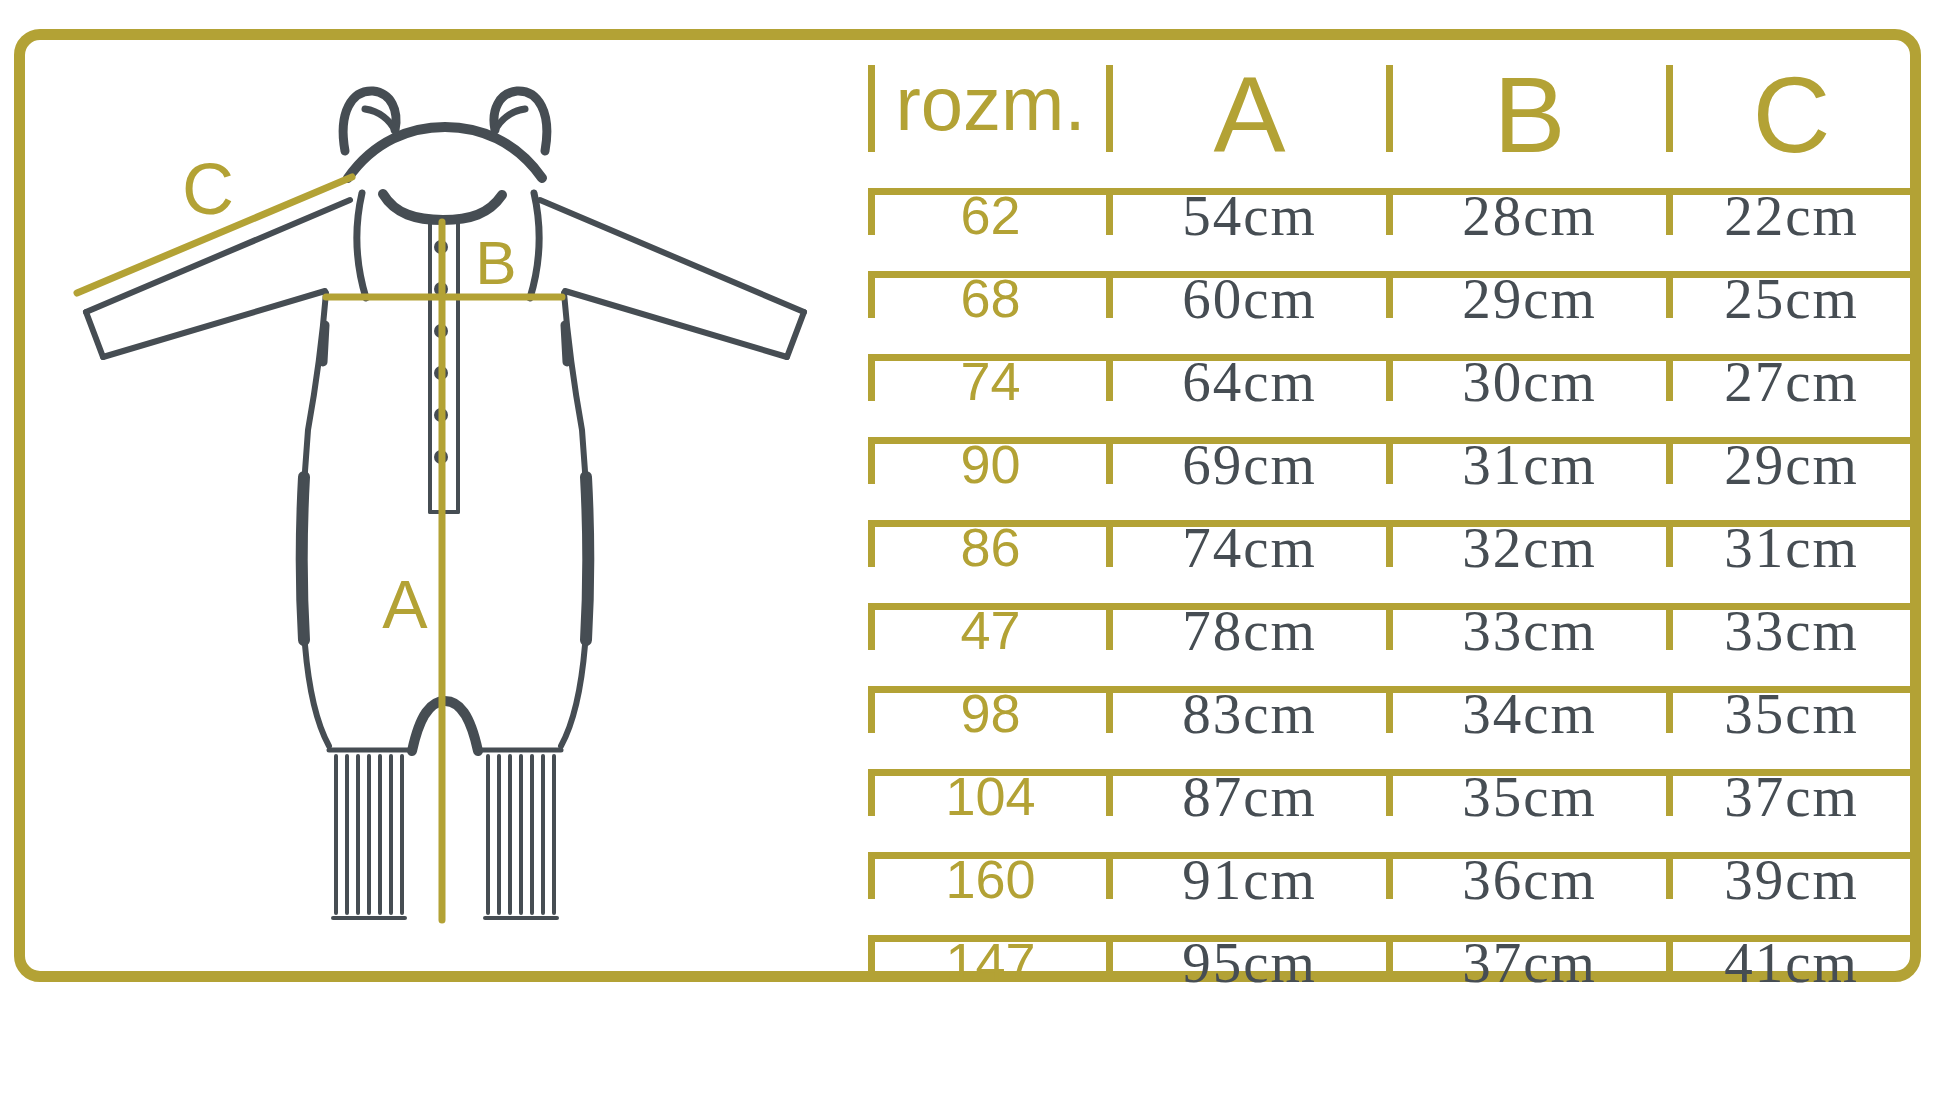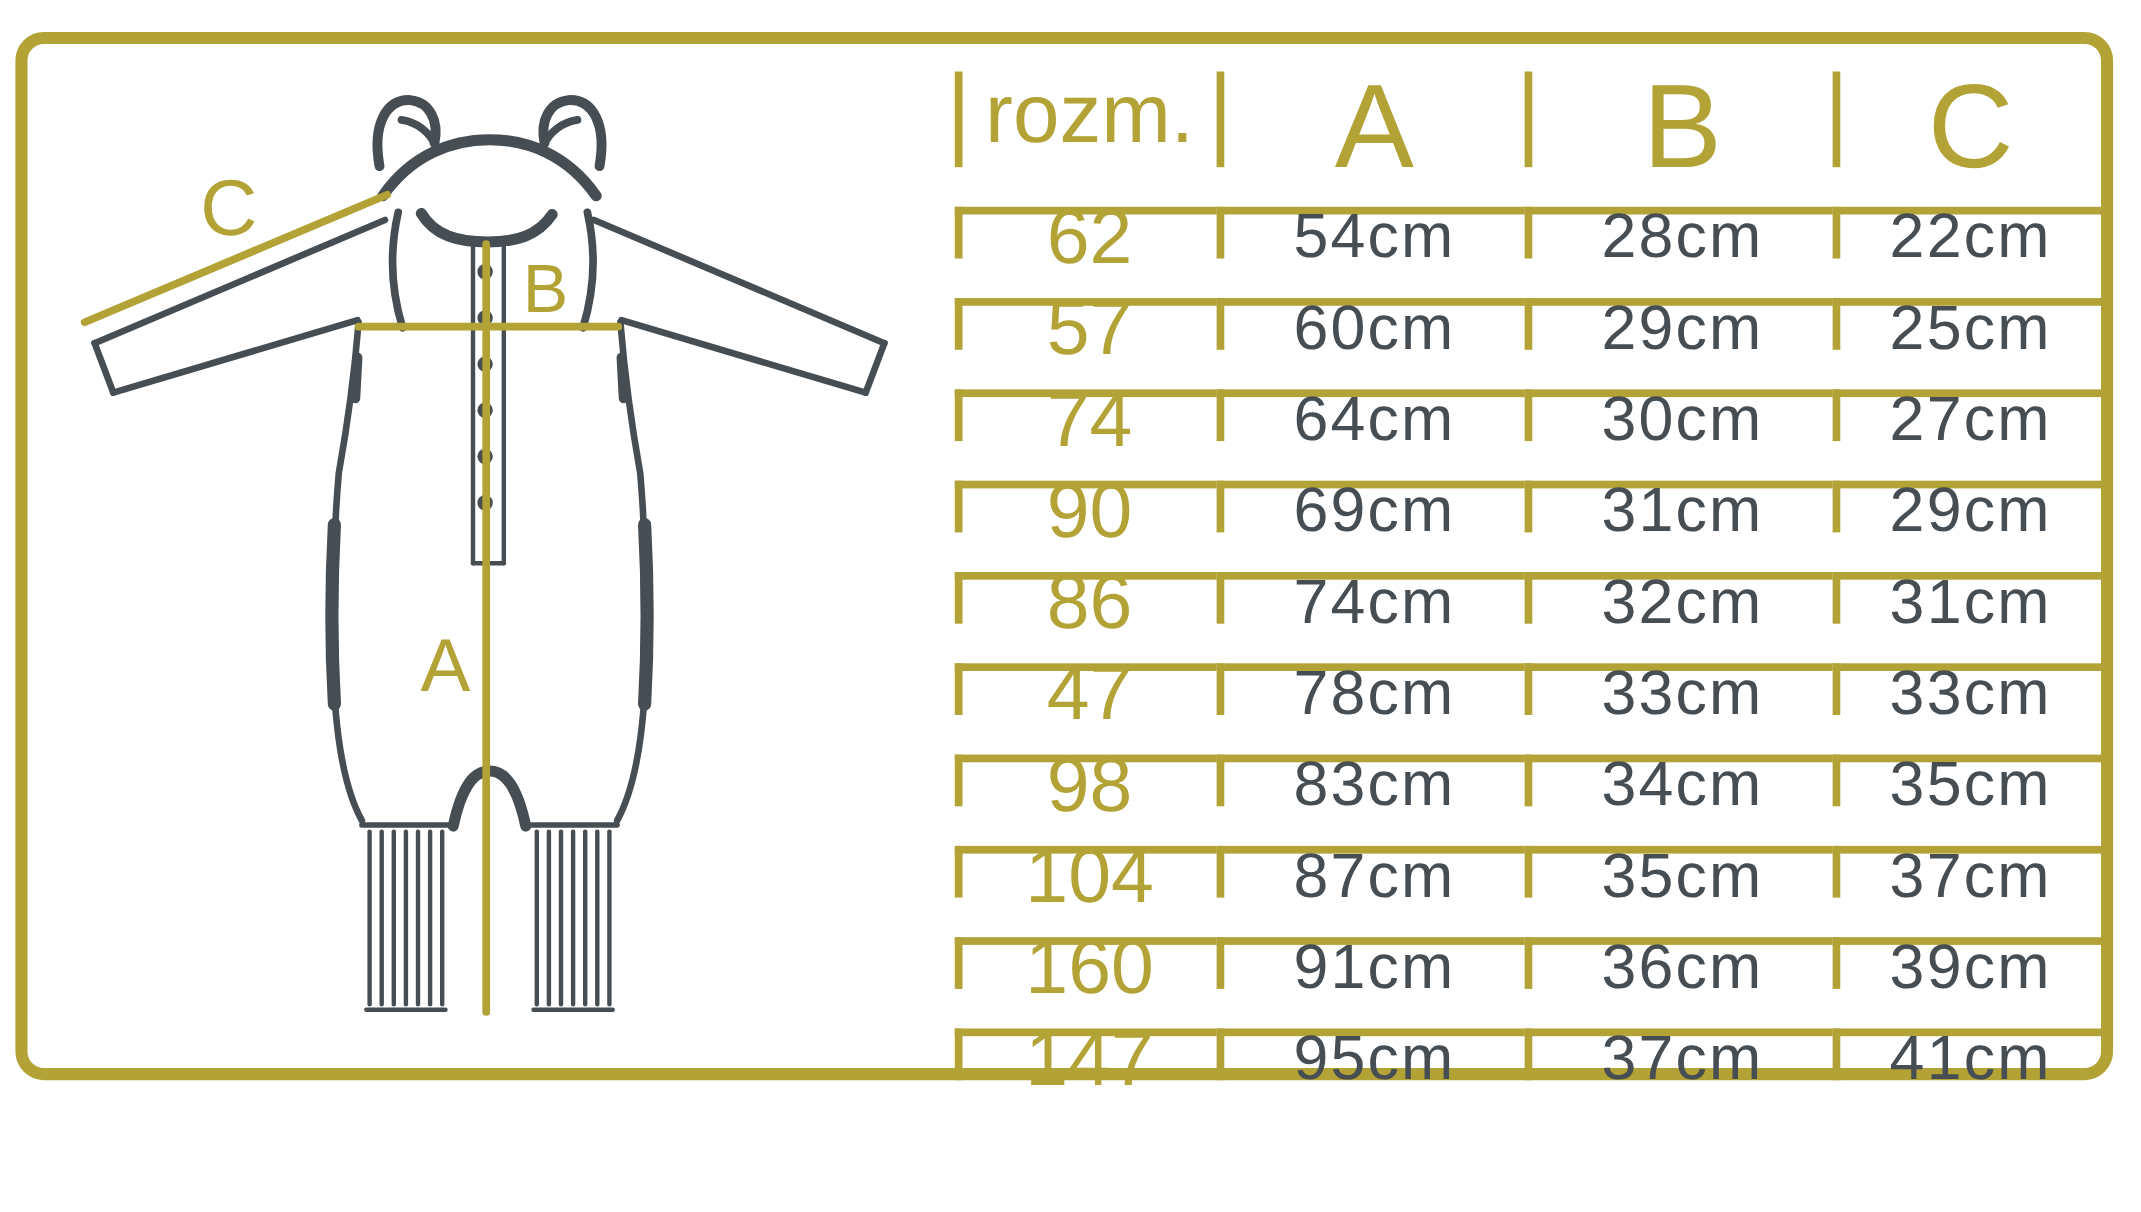--- a/index.html
+++ b/index.html
@@ -45,22 +45,22 @@
     margin-top:36px;
   }
   .trow.body-row .cell{border-top:7px solid var(--accent);}
   .head-size{
     color:var(--accent);font-size:76px;
     align-items:flex-end;padding-bottom:10px;
   }
   .head-big{
     color:var(--accent);font-size:108px;padding-top:12px;
   }
-  .size-val{color:var(--accent);font-size:70px;}
-  .cm-val{color:var(--ink);font-size:57px;letter-spacing:2px;}
+  .size-val{color:var(--accent);font-size:54px;}
+  .cm-val{color:var(--ink);font-size:57px;letter-spacing:2px;font-family:Liberation Serif, serif;}
 </style>
 </head>
 <body>
 
 <div class="canvas">
 
   <div class="frame"></div>
 
   <svg class="garment" viewBox="0 0 1946 1102" aria-hidden="true">
 
@@ -141,21 +141,21 @@
     </div>
     <div id="rows-host" style="display:contents">
     <div class="trow body-row">
       <div class="cell size-val">62</div>
       <div class="cell cm-val">54cm</div>
       <div class="cell cm-val">28cm</div>
       <div class="cell cm-val">22cm</div>
     </div>
   
     <div class="trow body-row">
-      <div class="cell size-val">57</div>
+      <div class="cell size-val">68</div>
       <div class="cell cm-val">60cm</div>
       <div class="cell cm-val">29cm</div>
       <div class="cell cm-val">25cm</div>
     </div>
   
     <div class="trow body-row">
       <div class="cell size-val">74</div>
       <div class="cell cm-val">64cm</div>
       <div class="cell cm-val">30cm</div>
       <div class="cell cm-val">27cm</div>

